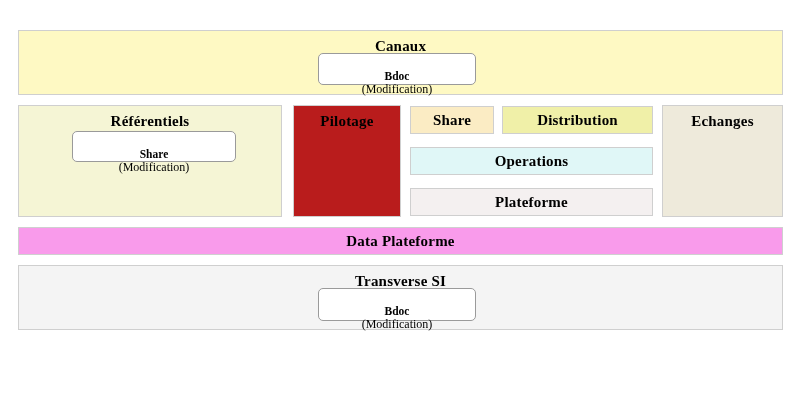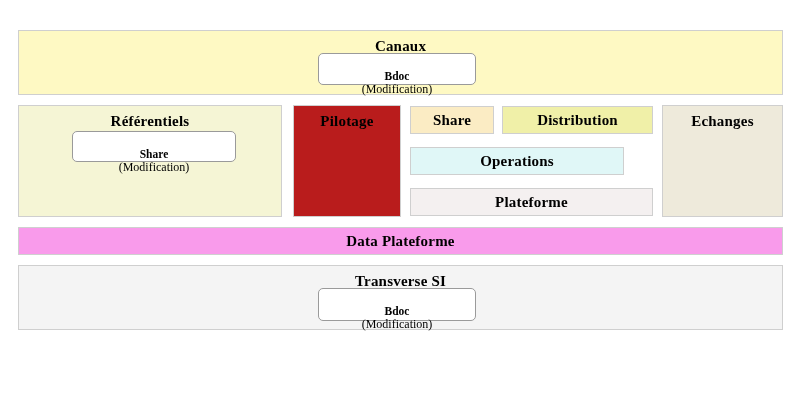--- a/index.html
+++ b/index.html
@@ -61,21 +61,21 @@
   #canaux       { left:18px;  top:30px;  width:765px; height:65px;  background:#fef9c3; }
   #canaux-card  { left:318px; top:53px;  width:158px; height:32px; }
 
   #referentiels      { left:18px;  top:105px; width:264px; height:112px; background:#f5f5d5; }
   #referentiels-card { left:72px;  top:131px; width:164px; height:31px; }
 
   #pilotage     { left:293px; top:105px; width:108px; height:112px; background:#b91c1c; }
 
   #client       { left:410px; top:106px; width:84px;  height:28px; background:#fbecc4; }
   #distribution { left:502px; top:106px; width:151px; height:28px; background:#f0f0a8; }
-  #operations   { left:410px; top:147px; width:214px; height:28px; background:#e0f7f7; }
+  #operations   { left:410px; top:147px; width:243px; height:28px; background:#e0f7f7; }
   #ressources   { left:410px; top:188px; width:243px; height:28px; background:#f4f0f0; }
 
   #echanges     { left:662px; top:105px; width:121px; height:112px; background:#eeeadb; }
 
   #dataplateforme { left:18px; top:227px; width:765px; height:28px; background:#f99beb; }
 
   #transverse      { left:18px;  top:265px; width:765px; height:65px; background:#f4f4f4; }
   #transverse-card { left:318px; top:288px; width:158px; height:33px; }
 
   

